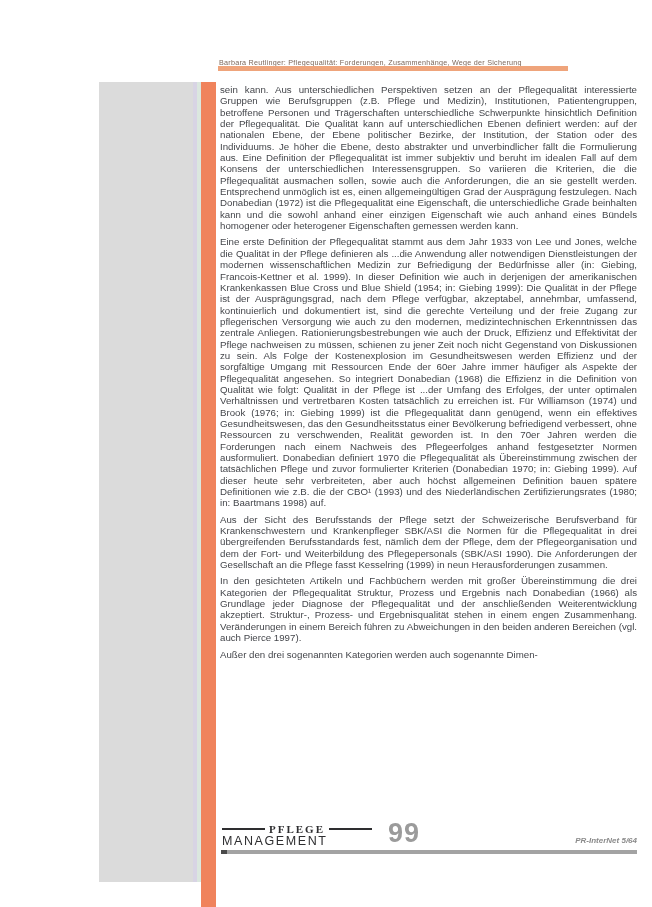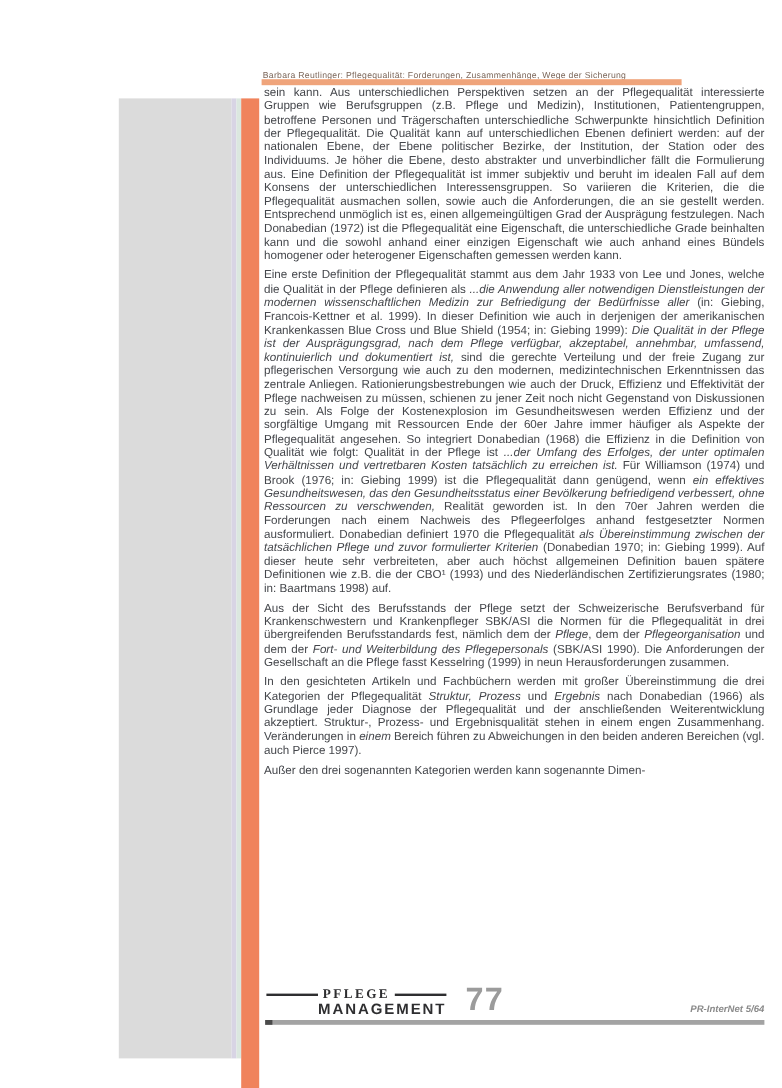--- a/index.html
+++ b/index.html
@@ -12,30 +12,30 @@
   .strip{position:absolute;top:82px;height:800px;}
   .strip-lav{left:193px;width:4px;background:#d8d4e4;}
   .strip-mint{left:197px;width:4px;background:#dbe7df;}
   .orange-bar{position:absolute;left:201px;top:82px;width:15px;height:825px;background:#f0835c;}
   .running-header{
     position:absolute;left:219px;top:58px;width:400px;
     font-size:7.2px;color:#7c675a;letter-spacing:0.25px;white-space:nowrap;
   }
   .header-underline{position:absolute;left:218px;top:66px;width:350px;height:5px;background:#efa47b;}
   .article{
-    position:absolute;left:220px;top:72px;width:417px;
+    position:absolute;left:220px;top:84px;width:417px;
     color:#44464b;font-size:9.7px;line-height:11.35px;text-align:justify;
   }
   .para{margin:0 0 5px 0;}
-  .it{font-style:italic;}
+  .it{}
   .logo{position:absolute;left:222px;top:823px;width:150px;color:#2e2e30;}
   .logo-top{display:flex;align-items:center;gap:4px;
     font-family:"Liberation Serif",serif;font-weight:bold;font-size:11px;letter-spacing:2px;}
   .logo-top .dash{flex:1;height:2px;background:#2e2e30;}
-  .logo-bottom{font-size:12.5px;font-weight:bold;letter-spacing:1.6px;margin-top:-1px;text-align:right;}
+  .logo-bottom{font-size:12.5px;font-weight:normal;letter-spacing:1.6px;margin-top:-1px;text-align:left;}
   .page-number{position:absolute;left:388px;top:818px;font-size:27px;font-weight:bold;color:#9b9b9b;letter-spacing:1px;}
   .issue{position:absolute;right:15px;top:836px;font-size:8px;font-weight:bold;font-style:italic;color:#8a8a8a;}
   .footer-rule{position:absolute;left:221px;top:850px;width:416px;height:4px;background:#a3a3a3;}
   .footer-rule-tip{position:absolute;left:221px;top:850px;width:6px;height:4px;background:#4a4a4a;}
 </style>
 </head>
 <body>
 
 <div class="gray-bar"></div>
 <div class="strip strip-lav"></div>
@@ -43,27 +43,27 @@
 <div class="orange-bar"></div>
 
 <div class="running-header">Barbara Reutlinger: Pflegequalität: Forderungen, Zusammenhänge, Wege der Sicherung</div>
 <div class="header-underline"></div>
 
 <div class="article">
     <p class="para"><span>sein kann. Aus unterschiedlichen Perspektiven setzen an der Pflegequalität interessierte Gruppen wie Berufsgruppen (z.B. Pflege und Medizin), Institutionen, Patientengruppen, betroffene Personen und Trägerschaften unterschiedliche Schwerpunkte hinsichtlich Definition der Pflegequalität. Die Qualität kann auf unterschiedlichen Ebenen definiert werden: auf der nationalen Ebene, der Ebene politischer Bezirke, der Institution, der Station oder des Individuums. Je höher die Ebene, desto abstrakter und unverbindlicher fällt die Formulierung aus. Eine Definition der Pflegequalität ist immer subjektiv und beruht im idealen Fall auf dem Konsens der unterschiedlichen Interessensgruppen. So variieren die Kriterien, die die Pflegequalität ausmachen sollen, sowie auch die Anforderungen, die an sie gestellt werden. Entsprechend unmöglich ist es, einen allgemeingültigen Grad der Ausprägung festzulegen. Nach Donabedian (1972) ist die Pflegequalität eine Eigenschaft, die unterschiedliche Grade beinhalten kann und die sowohl anhand einer einzigen Eigenschaft wie auch anhand eines Bündels homogener oder heterogener Eigenschaften gemessen werden kann.</span></p>
     <p class="para"><span>Eine erste Definition der Pflegequalität stammt aus dem Jahr 1933 von Lee und Jones, welche die Qualität in der Pflege definieren als </span><span class="it">...die Anwendung aller notwendigen Dienstleistungen der modernen wissenschaftlichen Medizin zur Befriedigung der Bedürfnisse aller</span><span> (in: Giebing, Francois-Kettner et al. 1999). In dieser Definition wie auch in derjenigen der amerikanischen Krankenkassen Blue Cross und Blue Shield (1954; in: Giebing 1999): </span><span class="it">Die Qualität in der Pflege ist der Ausprägungsgrad, nach dem Pflege verfügbar, akzeptabel, annehmbar, umfassend, kontinuierlich und dokumentiert ist,</span><span> sind die gerechte Verteilung und der freie Zugang zur pflegerischen Versorgung wie auch zu den modernen, medizintechnischen Erkenntnissen das zentrale Anliegen. Rationierungsbestrebungen wie auch der Druck, Effizienz und Effektivität der Pflege nachweisen zu müssen, schienen zu jener Zeit noch nicht Gegenstand von Diskussionen zu sein. Als Folge der Kostenexplosion im Gesundheitswesen werden Effizienz und der sorgfältige Umgang mit Ressourcen Ende der 60er Jahre immer häufiger als Aspekte der Pflegequalität angesehen. So integriert Donabedian (1968) die Effizienz in die Definition von Qualität wie folgt: Qualität in der Pflege ist </span><span class="it">...der Umfang des Erfolges, der unter optimalen Verhältnissen und vertretbaren Kosten tatsächlich zu erreichen ist.</span><span> Für Williamson (1974) und Brook (1976; in: Giebing 1999) ist die Pflegequalität dann genügend, wenn </span><span class="it">ein effektives Gesundheitswesen, das den Gesundheitsstatus einer Bevölkerung befriedigend verbessert, ohne Ressourcen zu verschwenden,</span><span> Realität geworden ist. In den 70er Jahren werden die Forderungen nach einem Nachweis des Pflegeerfolges anhand festgesetzter Normen ausformuliert. Donabedian definiert 1970 die Pflegequalität </span><span class="it">als Übereinstimmung zwischen der tatsächlichen Pflege und zuvor formulierter Kriterien</span><span> (Donabedian 1970; in: Giebing 1999). Auf dieser heute sehr verbreiteten, aber auch höchst allgemeinen Definition bauen spätere Definitionen wie z.B. die der CBO¹ (1993) und des Niederländischen Zertifizierungsrates (1980; in: Baartmans 1998) auf.</span></p>
     <p class="para"><span>Aus der Sicht des Berufsstands der Pflege setzt der Schweizerische Berufsverband für Krankenschwestern und Krankenpfleger SBK/ASI die Normen für die Pflegequalität in drei übergreifenden Berufsstandards fest, nämlich dem der </span><span class="it">Pflege</span><span>, dem der </span><span class="it">Pflegeorganisation</span><span> und dem der </span><span class="it">Fort- und Weiterbildung des Pflegepersonals</span><span> (SBK/ASI 1990). Die Anforderungen der Gesellschaft an die Pflege fasst Kesselring (1999) in neun Herausforderungen zusammen.</span></p>
     <p class="para"><span>In den gesichteten Artikeln und Fachbüchern werden mit großer Übereinstimmung die drei Kategorien der Pflegequalität </span><span class="it">Struktur, Prozess</span><span> und </span><span class="it">Ergebnis</span><span> nach Donabedian (1966) als Grundlage jeder Diagnose der Pflegequalität und der anschließenden Weiterentwicklung akzeptiert. Struktur-, Prozess- und Ergebnisqualität stehen in einem engen Zusammenhang. Veränderungen in </span><span class="it">einem</span><span> Bereich führen zu Abweichungen in den beiden anderen Bereichen (vgl. auch Pierce 1997).</span></p>
-    <p class="para"><span>Außer den drei sogenannten Kategorien werden kann sogenannte Dimen-</span></p>
+    <p class="para"><span>Außer den drei sogenannten Kategorien werden auch sogenannte Dimen-</span></p>
   </div>
 
 <div class="logo">
   <div class="logo-top">
     <span class="dash"></span>
     <span>PFLEGE</span>
     <span class="dash"></span>
   </div>
   <div class="logo-bottom">MANAGEMENT</div>
 </div>
-<div class="page-number">77</div>
+<div class="page-number">99</div>
 <div class="issue">PR-InterNet 5/64</div>
 <div class="footer-rule"></div>
 <div class="footer-rule-tip"></div>
 
 </body></html>

